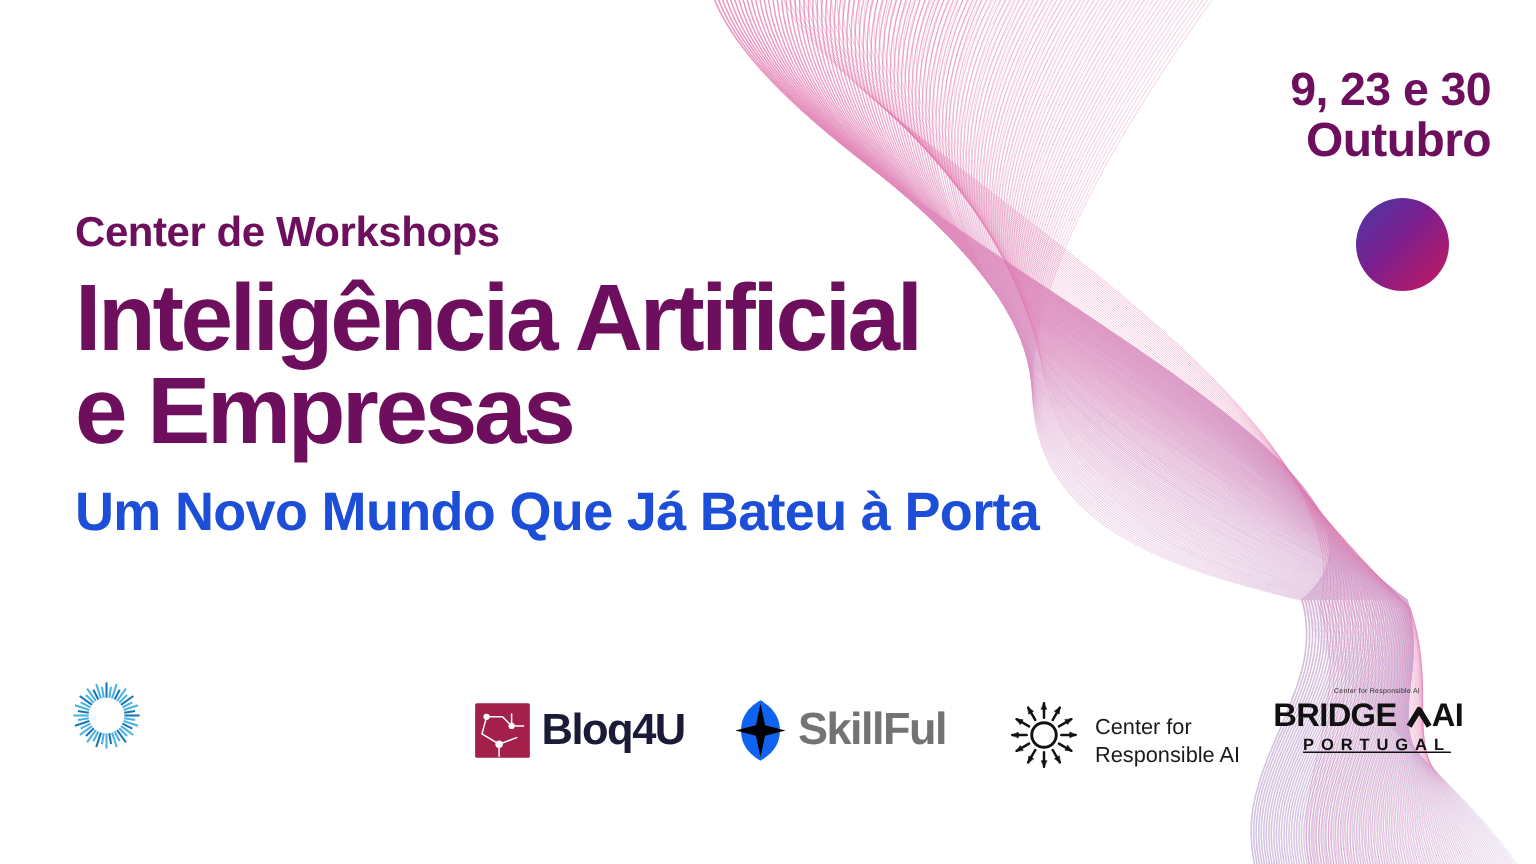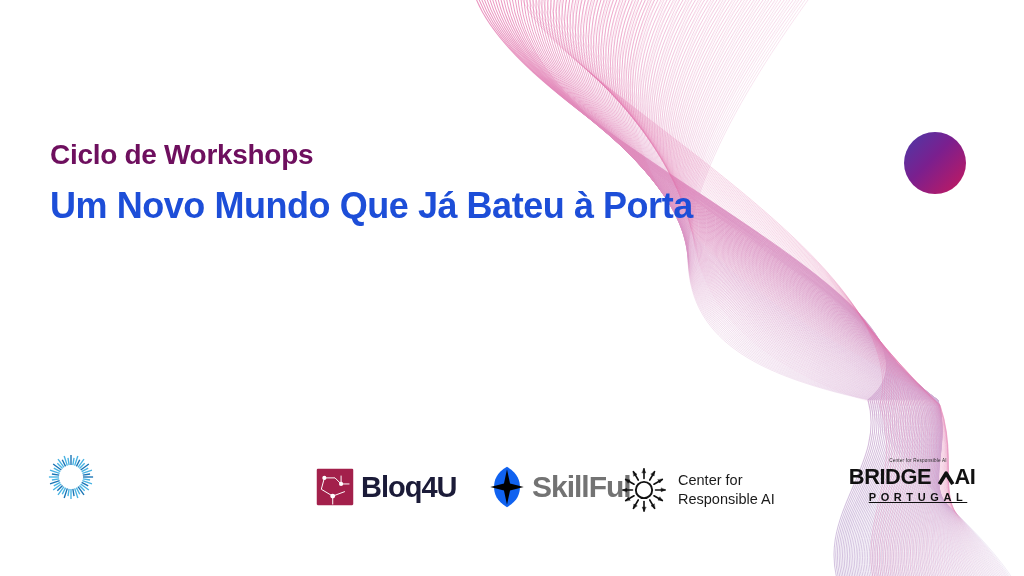--- a/index.html
+++ b/index.html
@@ -63,21 +63,21 @@
     font-size:29px;font-weight:700;color:#1B1B38;letter-spacing:-1px;margin-left:7px;
   }
 
   
   #logo-skill{left:488px;top:14px;}
   #skill-word{
     font-size:30px;font-weight:700;color:#737373;letter-spacing:-1px;margin-left:6px;
   }
 
   
-  #logo-crai{left:620px;top:14px;}
+  #logo-crai{left:672px;top:14px;align-items:flex-end;}
   #crai-word{
     font-size:14.5px;color:#1A1A1A;line-height:1.32;margin-left:10px;white-space:pre-line;
   }
 
   
   #logo-bridge{left:848px;top:6px;flex-direction:column;align-items:center;}
   #bridge-tag{font-size:4.6px;color:#2a2a2a;letter-spacing:0.2px;margin-bottom:1px;}
   #bridge-word{display:block;}
   #bridge-sub{
     font-size:11px;font-weight:700;color:#111;letter-spacing:4.6px;margin-top:1px;text-decoration:underline;
@@ -1358,24 +1358,30 @@
         <path d="M 820.0 -20
                C 560.0 260.0,
                  760.0 370.0,
                  880.0 405
                C 905.0 480,
                  990.0 530,
                  1020.0 600" stroke="#E06EA8" fill="none" stroke-width="0.6" opacity="0.10"></path>
       </g>
   </svg>
 
+  <div id="date-block">
+    <span id="date-line1">9, 23 e 30</span>
+    <span id="date-line2">Outubro</span>
+  </div>
   <div id="date-dot"></div>
 
   <div id="headline-block">
-    <p id="eyebrow">Ciclo de Workshops</p>
+    <p id="eyebrow">Center de Workshops</p>
+    <h1 id="title">Inteligência Artificial
+e Empresas</h1>
     <p id="subtitle">Um Novo Mundo Que Já Bateu à Porta</p>
   </div>
 
   <div id="logo-row">
 
     <div class="logo" id="logo-aip">
       <svg width="46" height="46" viewBox="0 0 100 100">
         <g id="aip-burst" stroke="#2C9BD6" stroke-width="3" stroke-linecap="butt">
             <line x1="76.00" y1="50.00" x2="98.00" y2="50.00" stroke="#1A74B5" stroke-width="3"></line>
             <line x1="75.68" y1="54.07" x2="91.48" y2="56.57" stroke="#48B3E3" stroke-width="3"></line>

